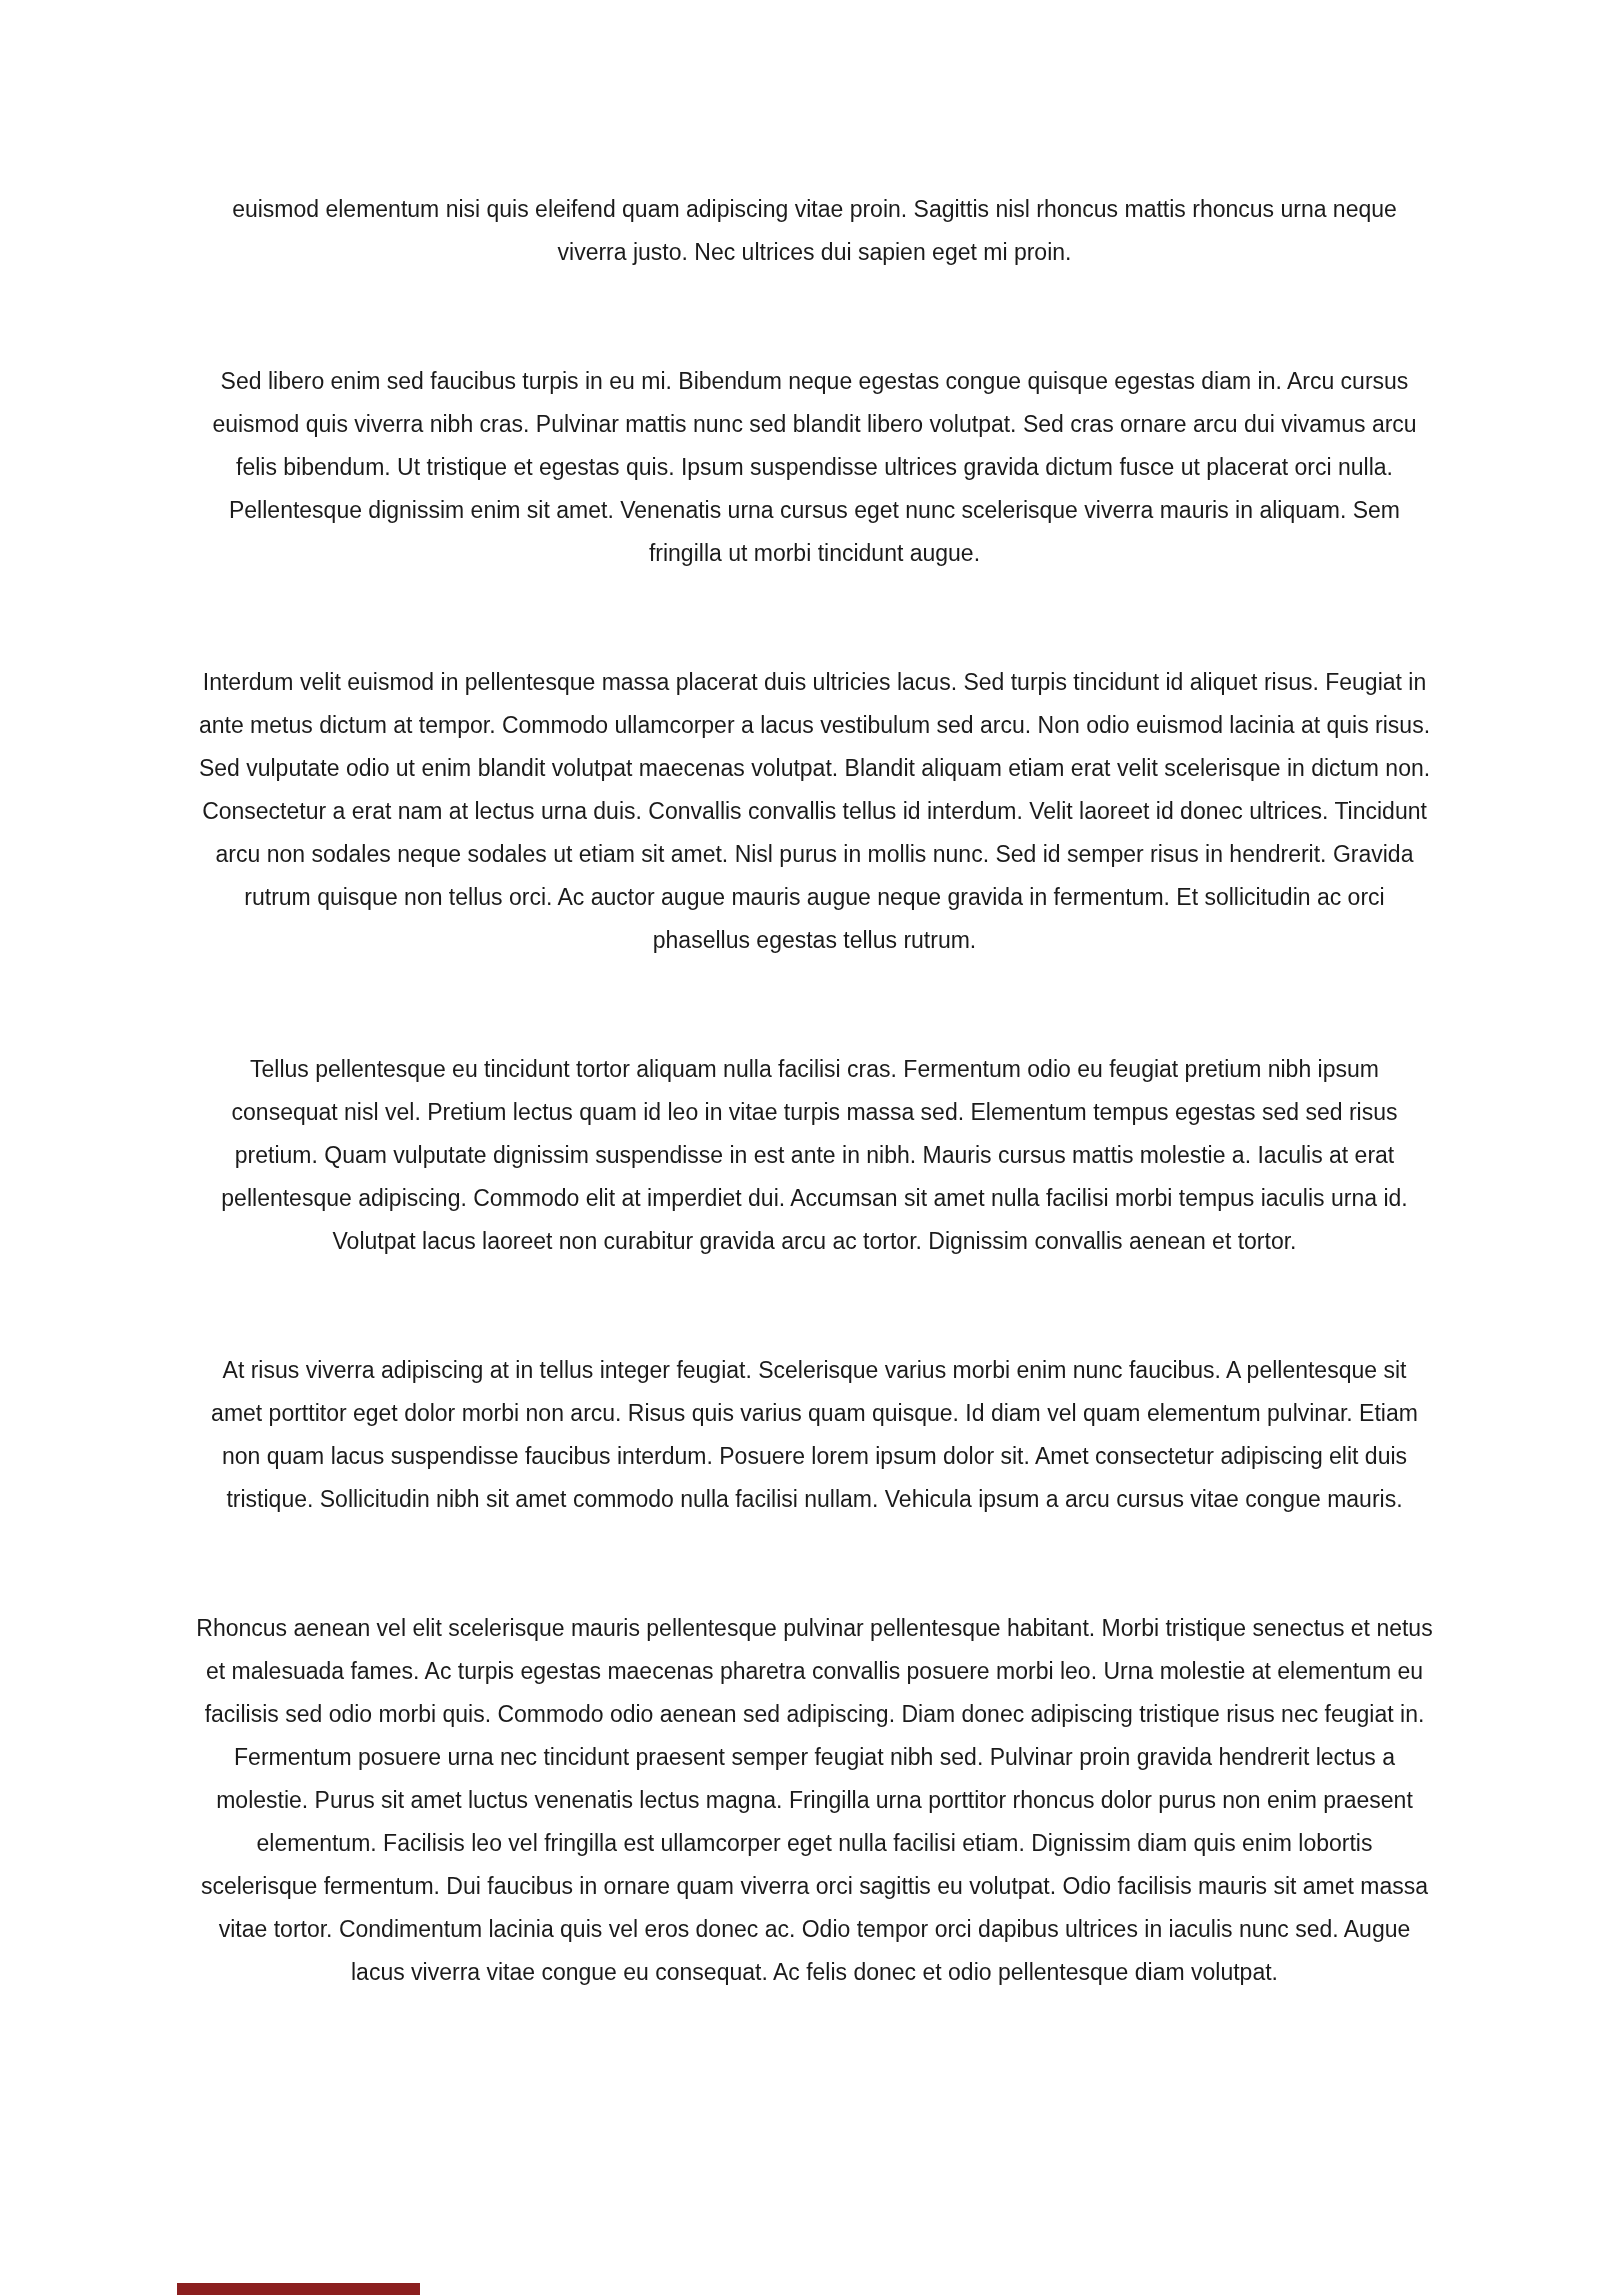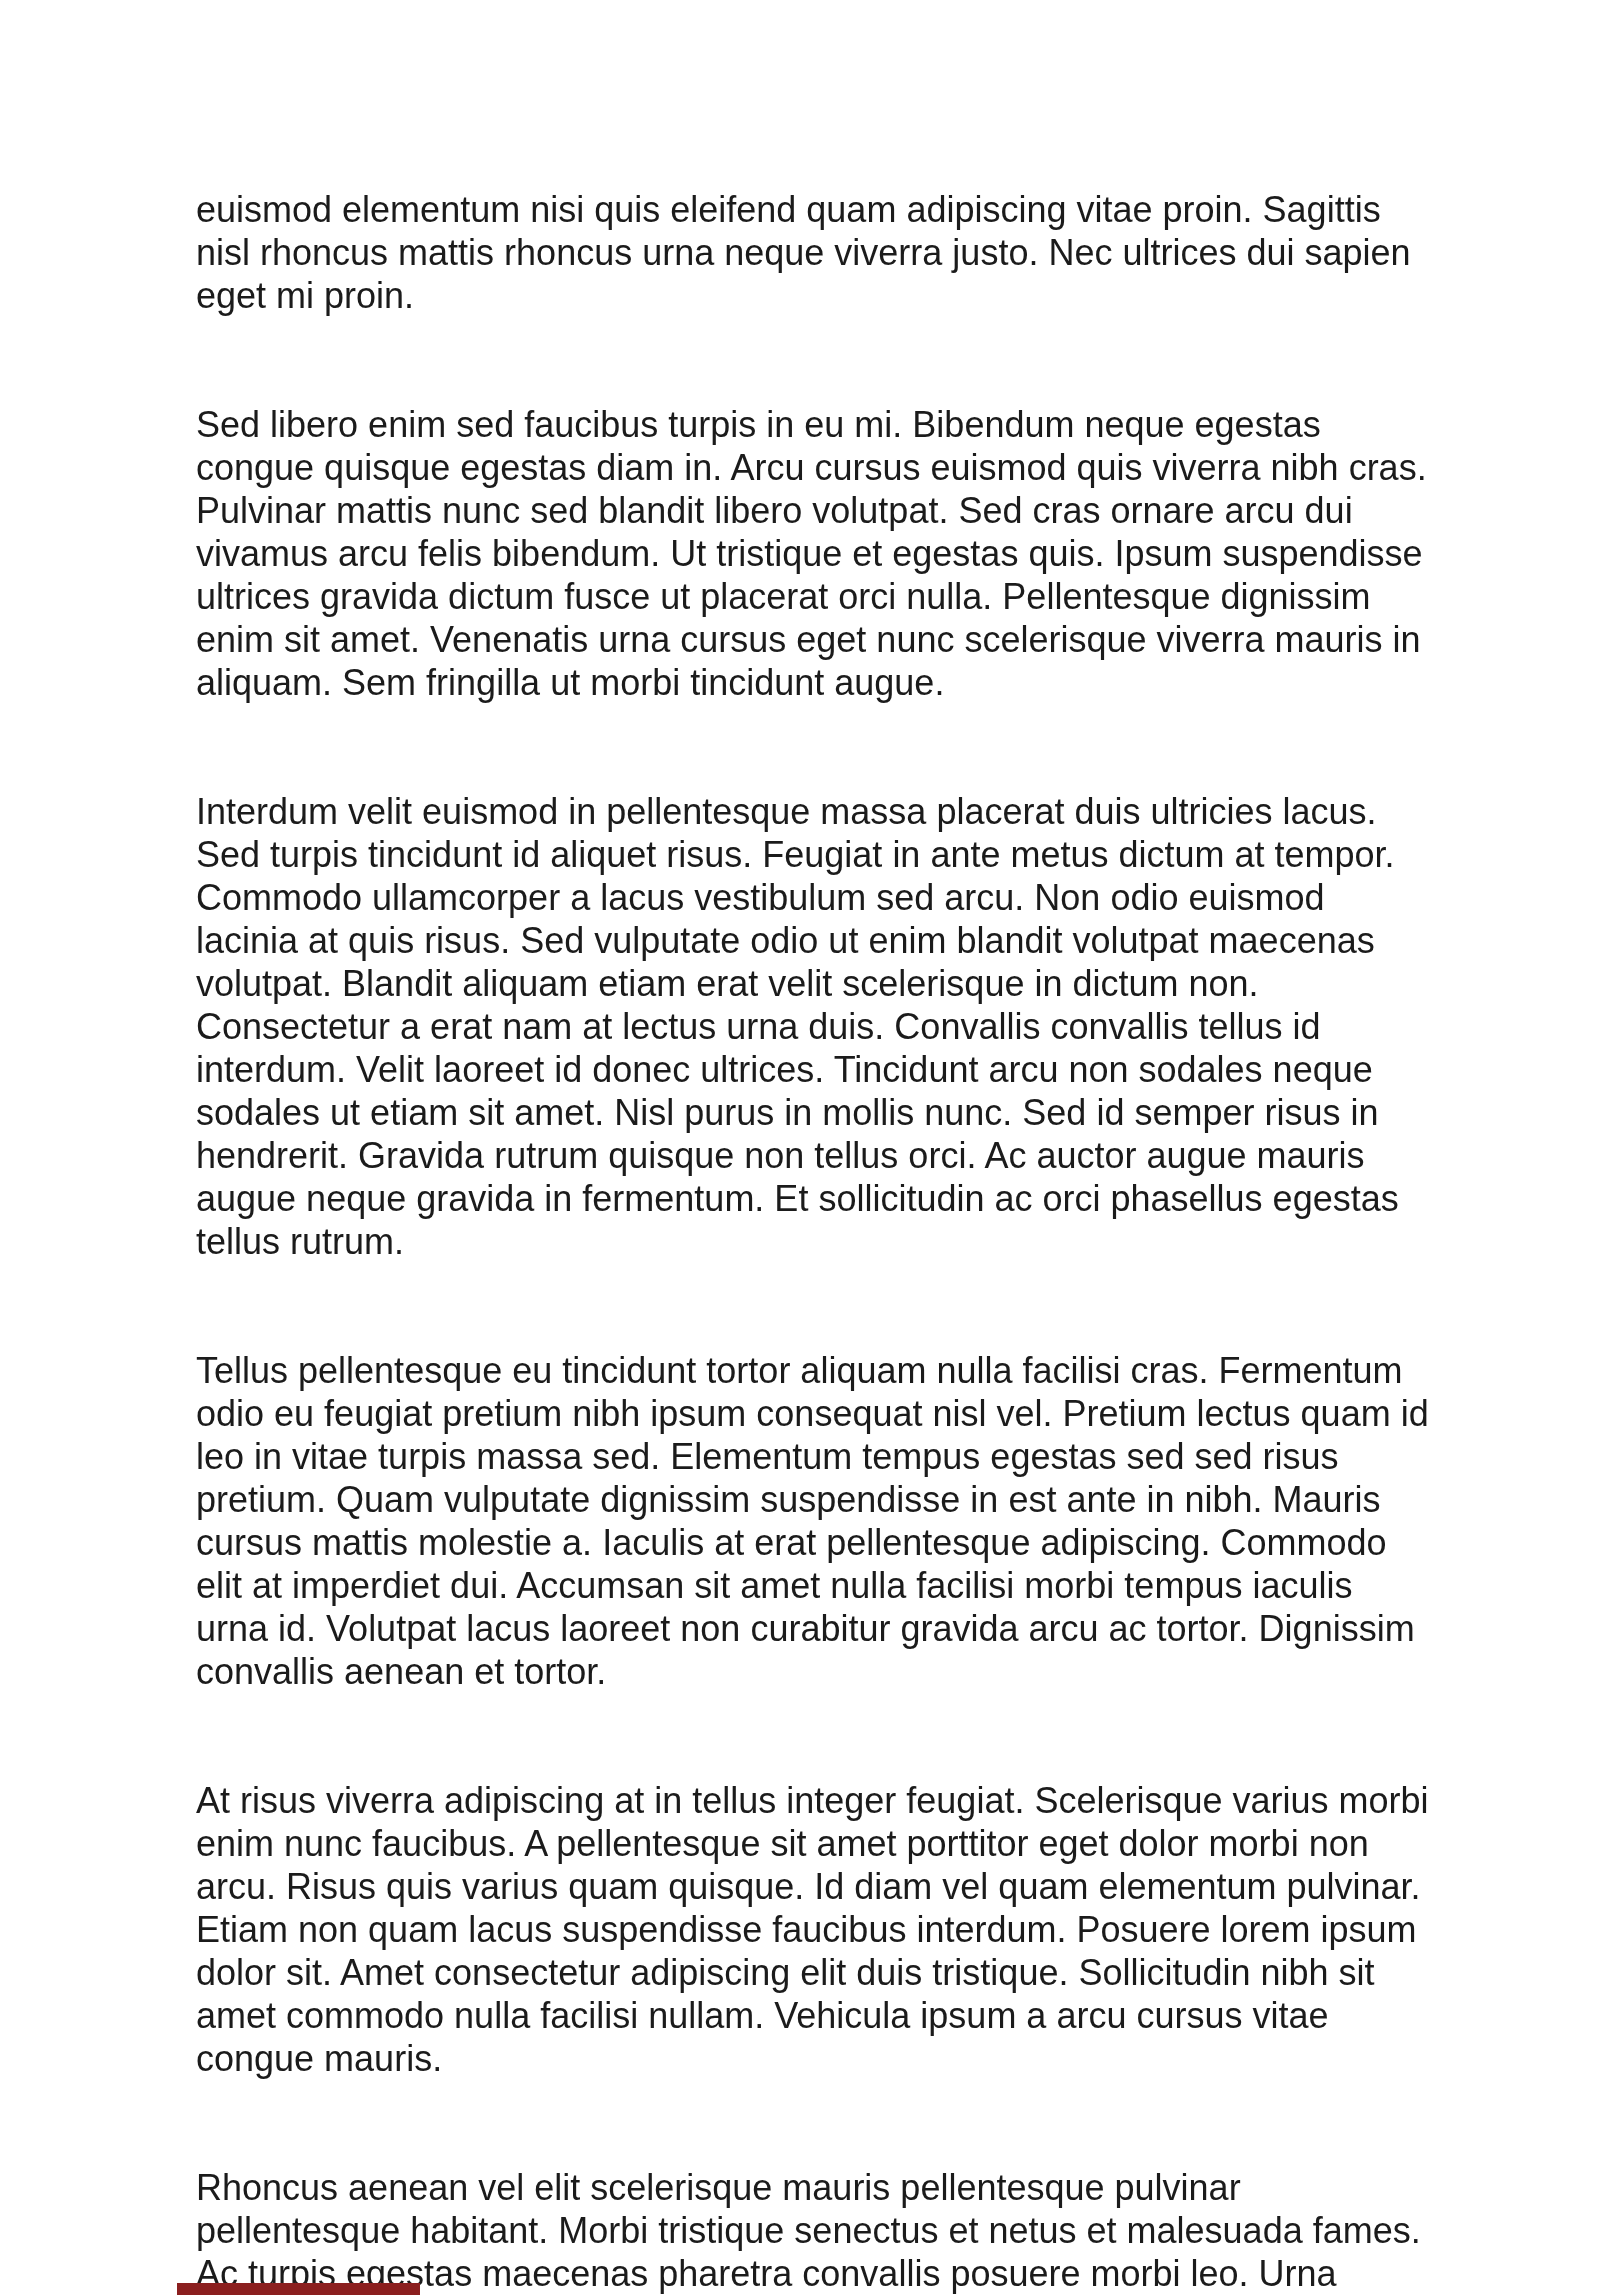--- a/index.html
+++ b/index.html
@@ -24,25 +24,25 @@
   }
   .text-block {
     position: absolute;
     top: 188px;
     left: 196px;
     width: 1237px;
     color: #1b1b1b;
   }
   .text-block p {
     margin: 0 0 86px 0;
-    font-size: 36px;
+    font-size: 23px;
     line-height: 43px;
     font-weight: 400;
     letter-spacing: 0px;
-    text-align: left;
+    text-align: center;
   }
   .bottom-red-bar {
     position: absolute;
     left: 177px;
     bottom: 0;
     width: 243px;
     height: 11.8px;
   }
 </style>
 </head>

